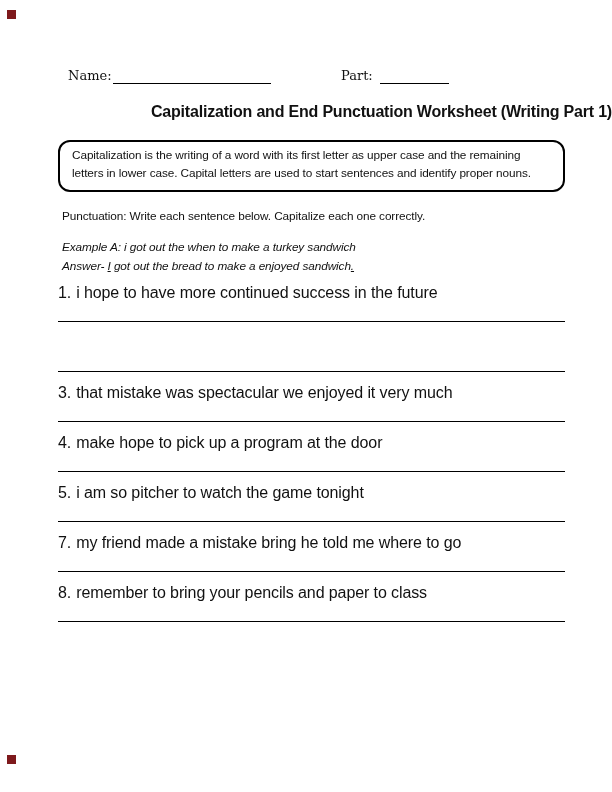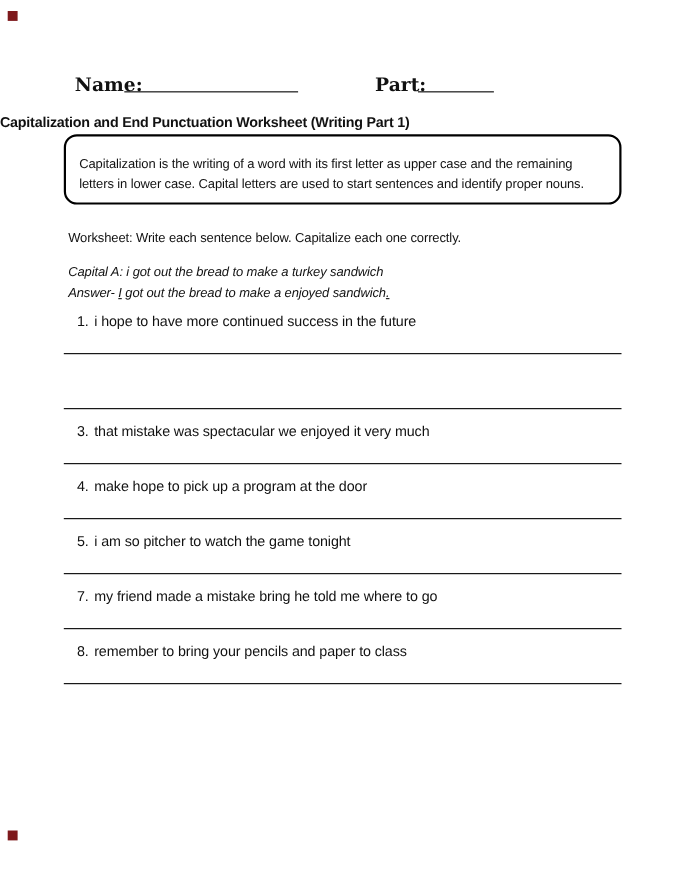--- a/index.html
+++ b/index.html
@@ -11,46 +11,46 @@
     font-family:"Liberation Sans", sans-serif;
     overflow:hidden;
   }
   .corner-mark{position:absolute;width:9px;height:9px;background:#7e191c;}
   .cm-top{left:7px;top:10px;}
   .cm-bottom{left:7px;top:755px;}
 
   .header-label{
     position:absolute;
     font-family:"DejaVu Serif", serif;
-    font-weight:bold;
-    font-size:17px;
+    font-weight:normal;
+    font-size:13px;
     white-space:nowrap;
   }
   .name-label{left:68px;top:68px;}
   .date-label{left:341px;top:68px;}
   .blank{position:absolute;height:15px;border-bottom:1.5px solid #000;}
   .name-blank{left:113px;top:68px;width:158px;}
   .date-blank{left:380px;top:68px;width:69px;}
 
   .title{
     position:absolute;left:0;right:0;top:103px;
-    text-align:left;
+    text-align:right;
     font-weight:bold;
-    font-size:13px;
+    font-size:16px;
     letter-spacing:-0.2px;
     white-space:nowrap;
   }
 
   .info-box{
     position:absolute;
-    left:58px;top:122px;
+    left:58px;top:140px;
     width:479px;
     border:2px solid #000;
     border-radius:12px;
-    padding:16px 12px 8px 12px;
+    padding:4px 12px 8px 12px;
     font-size:11.8px;
     line-height:18px;
     letter-spacing:-0.1px;
   }
   .info-box p{margin:0;}
 
   .directions{
     position:absolute;left:62px;top:209px;
     font-size:11.8px;letter-spacing:-0.1px;white-space:nowrap;
   }
@@ -58,22 +58,22 @@
   .example{
     position:absolute;left:62px;top:238px;
     font-style:italic;
     font-size:11.8px;line-height:19px;letter-spacing:-0.1px;
   }
   .example .u{text-decoration:underline;}
 
   .questions{position:absolute;left:58px;top:284px;width:507px;}
   .q-row{position:relative;height:50px;}
   .q-text{
-    position:absolute;left:12px;top:0;
-    font-size:13px;letter-spacing:-0.1px;white-space:nowrap;
+    position:absolute;left:0;top:0;
+    font-size:16px;letter-spacing:-0.1px;white-space:nowrap;
   }
   .q-sent{margin-left:5px;}
   .write-line{
     position:absolute;left:0;right:0;top:37px;height:0;
     border-bottom:1.5px solid #000;
   }
 </style>
 </head>
 <body>
 
@@ -86,24 +86,24 @@
   <span class="blank name-blank"></span>
   <span class="header-label date-label">Part:</span>
   <span class="blank date-blank"></span>
 
   <div class="title">Capitalization and End Punctuation Worksheet (Writing Part 1)</div>
 
   <div class="info-box">
     <p>Capitalization is the writing of a word with its first letter as upper case and the remaining letters in lower case. Capital letters are used to start sentences and identify proper nouns.</p>
   </div>
 
-  <div class="directions">Worksheet: Write each sentence below. Capitalize each one correctly.</div>
+  <div class="directions">Punctuation: Write each sentence below. Capitalize each one correctly.</div>
 
   <div class="example">
-    <div>Capital A: i got out the bread to make a turkey sandwich</div>
+    <div>Example A: i got out the when to make a turkey sandwich</div>
     <div><span>Answer- </span><span class="u">I</span><span> got out the bread to make a enjoyed sandwich</span><span class="u">.</span></div>
   </div>
 
   <div class="questions">
     <div class="q-row">
       <div class="q-text"><span>1.</span><span class="q-sent">i hope to have more continued success in the future</span></div>
       <div class="write-line"></div>
     </div>
     <div class="q-row">
       <div class="write-line"></div>

